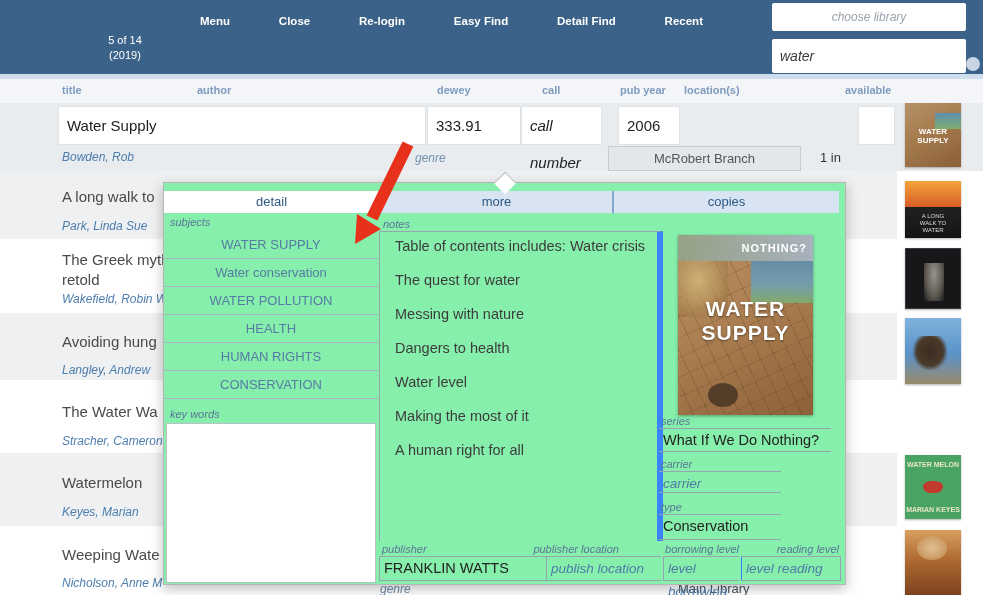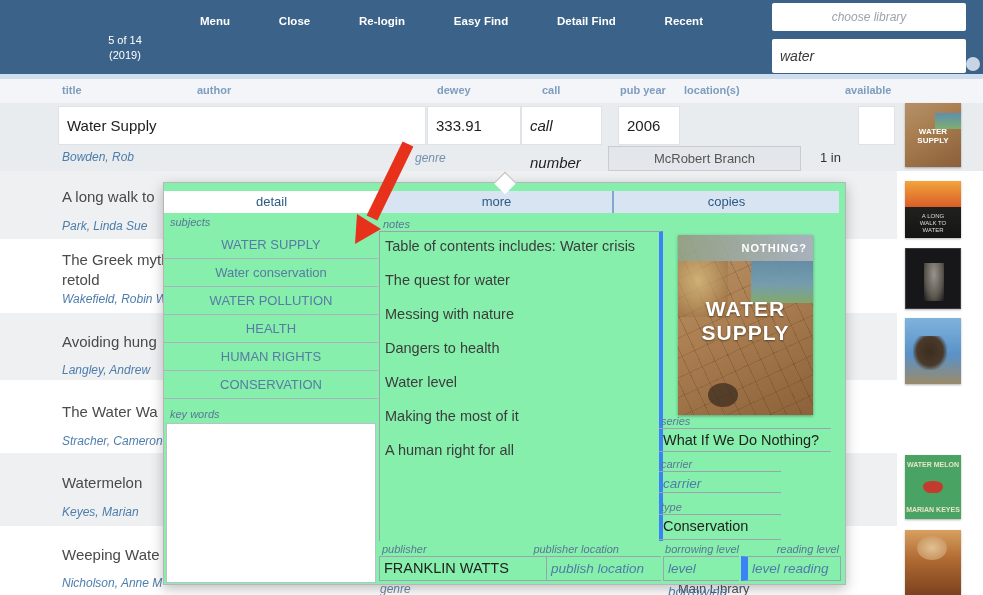--- a/index.html
+++ b/index.html
@@ -121,22 +121,22 @@
   .subjects-label { left:6px; top:33px; }
   .subjects-list { position:absolute; left:0; top:48px; width:214px; }
   .subj-item { height:28px; line-height:28px; border-bottom:1px solid #a9b3bf;
     text-align:center; font-size:13px; color:#567ba4; cursor:pointer; }
   .keywords-label { left:6px; top:225px; }
   .keywords-box { position:absolute; left:2px; top:240px; width:210px; height:160px;
     border:1px solid #b9c0ca; background:#fff; }
 
   .notes-label { left:219px; top:35px; }
   .notes-box { position:absolute; left:215px; top:48px; width:284px; height:310px;
-    border-left:1px solid #9aa4b0; border-top:1px solid #9aa4b0; border-right:4px solid #3b82f6;
-    padding:6px 0 0 5px; }
+    border-left:1px solid #9aa4b0; border-top:1px solid #9aa4b0; border-right:6px solid #3b82f6;
+    padding:6px 0 0 15px; }
   .note-line { height:34px; font-size:14.5px; color:#3c3c3c; }
 
   .cover { position:absolute; left:514px; top:52px; width:135px; height:180px;
     background:
       repeating-linear-gradient(65deg, rgba(80,45,15,.22) 0 1px, transparent 1px 14px),
       repeating-linear-gradient(-25deg, rgba(80,45,15,.18) 0 1px, transparent 1px 18px),
       linear-gradient(150deg,#bb9468 0%,#ab7f52 45%,#8d6139 100%);
     box-shadow:0 1px 3px rgba(0,0,0,.35); }
   .cv-top { position:absolute; left:0; top:0; right:0; height:26px;
     background:linear-gradient(90deg,rgba(143,165,139,.85),rgba(168,183,201,.9));
@@ -163,21 +163,21 @@
   .type-box { left:495px; top:331px; width:122px; height:26px; }
 
   .f-publisher-label { left:218px; top:360px; }
   .f-publoc-label { left:330px; top:360px; width:125px; text-align:right; }
   .f-borrow-label { left:460px; top:360px; width:115px; text-align:right; }
   .f-read-label { left:575px; top:360px; width:100px; text-align:right; }
   .f-publisher { left:215px; top:373px; width:167px; height:25px; border-left:1px solid #9aa4b0; }
   .f-publoc   { left:382px; top:373px; width:115px; height:25px; border-left:1px solid #9aa4b0; }
   .f-borrow   { left:499px; top:373px; width:76px; height:25px; border-left:1px solid #9aa4b0; }
   .f-read     { left:577px; top:373px; width:100px; height:25px;
-                border-left:7px solid #3b82f6; border-right:1px solid #9aa4b0; }
+                border-left:1px solid #3b82f6; border-right:1px solid #9aa4b0; }
 
   
   .peek-genre { left:380px; top:582px; font-style:italic; font-size:12px; color:#6f8cab; z-index:2; }
   .peek-branch { left:678px; top:581px; font-size:13px; color:#4a5560; z-index:2; }
 
   
   .arrow-overlay { left:330px; top:130px; width:120px; height:130px; z-index:6; pointer-events:none; }
 </style>
 </head>
 <body>

